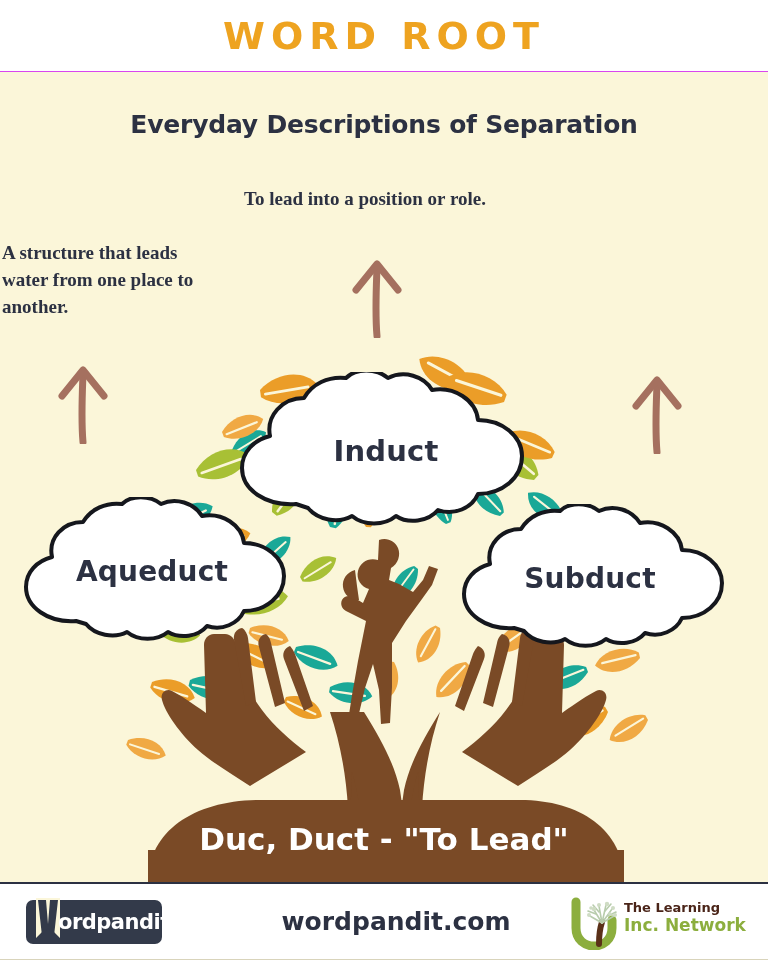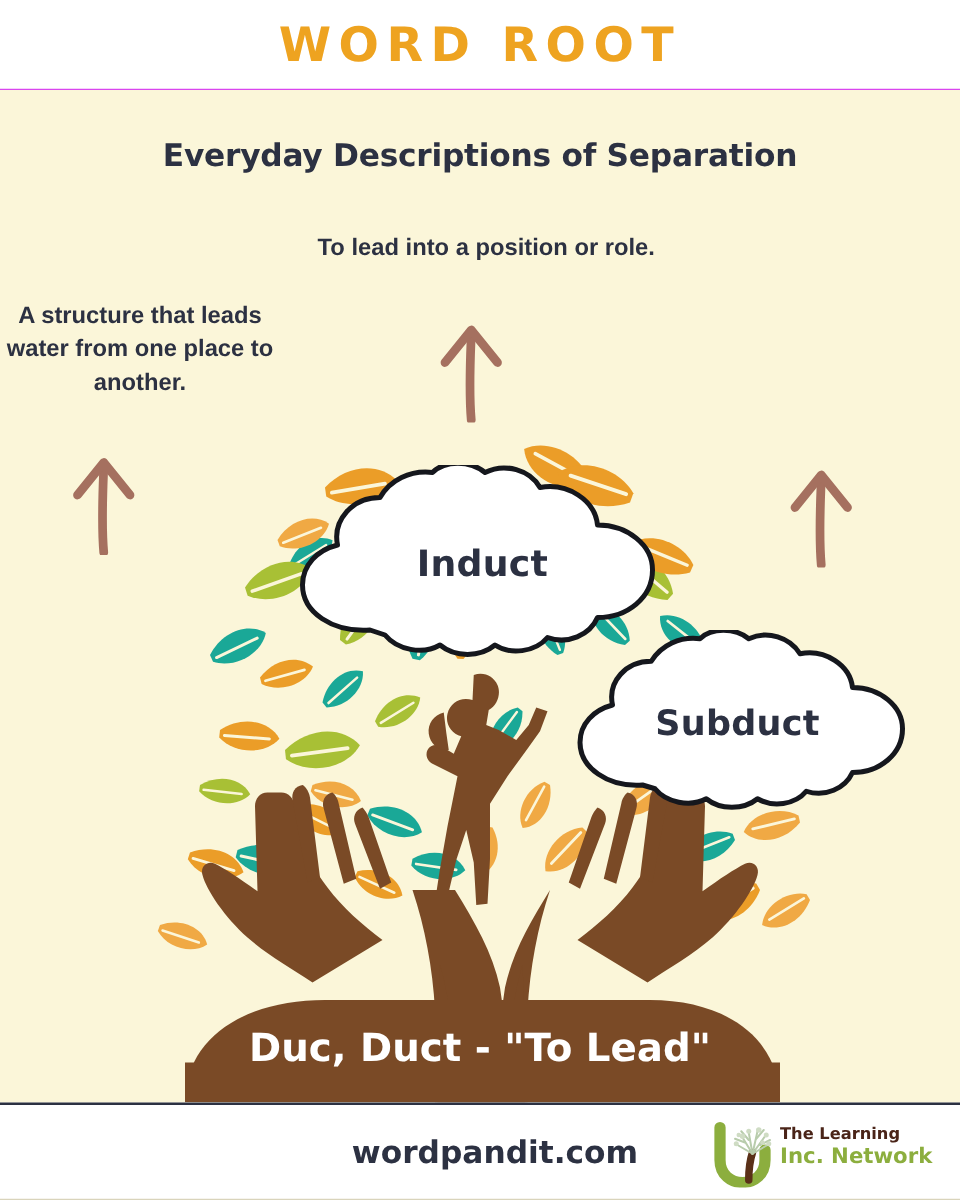--- a/index.html
+++ b/index.html
@@ -52,22 +52,21 @@
     font-family:"DejaVu Sans", sans-serif;
   }
 
   
   .desc {
     position:absolute;
     font-size:19px;
     font-weight:bold;
     line-height:1.42;
     color:#2c3142;
-    text-align:center;
-    font-family:Liberation Sans, sans-serif;
+    font-family:Liberation Serif, serif;
     z-index:5;
   }
   .desc-left   { left:2px;  top:168px; width:220px; }
   .desc-center { left:244px; top:114px; width:290px; }
   .desc-right  { left:516px; top:198px; width:236px; }
 
   
   .arrow { position:absolute; z-index:5; }
   .arrow-left   { left:52px;  top:288px; }
   .arrow-center { left:346px; top:182px; }
@@ -309,20 +308,30 @@
       <svg width="316" height="158" viewBox="0 0 316 158">
         <path d="M68,132 C38,134 14,118 14,96 C14,80 26,68 42,64 C38,44 54,26 76,26
                  C84,12 100,4 118,6 C128,-4 148,-4 160,6 C176,-2 196,4 204,18
                  C226,14 248,28 250,48 C274,48 294,64 294,84 C294,106 274,122 250,122
                  C244,136 226,144 210,138 C200,150 180,152 168,144
                  C156,154 136,154 124,144 C110,152 90,148 80,136 Z" fill="#ffffff" stroke="#15171d" stroke-width="4" stroke-linejoin="round"></path>
       </svg>
       <span class="cloud-label">Induct</span>
     </div>
 
+    <div class="cloud cloud-aqueduct">
+      <svg width="280" height="148" viewBox="0 0 280 148">
+        <path d="M62,124 C34,126 12,110 12,90 C12,75 23,64 38,60 C34,41 49,25 69,25
+                 C77,12 92,5 108,7 C117,-2 136,-2 147,7 C162,0 180,6 188,19
+                 C208,15 228,28 230,46 C252,46 270,61 270,79 C270,99 252,114 230,114
+                 C224,127 208,134 193,129 C184,140 166,142 154,135
+                 C143,144 124,144 113,135 C100,142 81,138 72,127 Z" fill="#ffffff" stroke="#15171d" stroke-width="4" stroke-linejoin="round"></path>
+      </svg>
+      <span class="cloud-label">Aqueduct</span>
+    </div>
 
     <div class="cloud cloud-subduct">
       <svg width="280" height="148" viewBox="0 0 280 148">
         <path d="M62,124 C34,126 12,110 12,90 C12,75 23,64 38,60 C34,41 49,25 69,25
                  C77,12 92,5 108,7 C117,-2 136,-2 147,7 C162,0 180,6 188,19
                  C208,15 228,28 230,46 C252,46 270,61 270,79 C270,99 252,114 230,114
                  C224,127 208,134 193,129 C184,140 166,142 154,135
                  C143,144 124,144 113,135 C100,142 81,138 72,127 Z" fill="#ffffff" stroke="#15171d" stroke-width="4" stroke-linejoin="round"></path>
       </svg>
       <span class="cloud-label">Subduct</span>
@@ -333,20 +342,28 @@
         <path d="M148,92 C148,40 196,10 260,10 L520,10 C580,10 624,40 624,92 Z" fill="#7a4a26"></path>
         <rect x="148" y="60" width="476" height="32" fill="#7a4a26"></rect>
       </svg>
       <span class="root-label">Duc, Duct - "To Lead"</span>
     </div>
 
   </div>
 
   <div class="footer">
 
+    <div class="wp-logo">
+      <svg width="136" height="48" viewBox="0 0 136 48">
+        <rect x="0" y="2" width="136" height="44" rx="7" fill="#333a4a"></rect>
+        <path d="M10,0 L34,0 L34,40 L22,28 L10,40 Z" fill="#fbf6d9"></path>
+        <path d="M12,2 L20,2 L22,26 L24,2 L32,2 L28,38 L22,30 L16,38 Z" fill="#333a4a"></path>
+      </svg>
+      <span class="wp-logo-text">ordpandit</span>
+    </div>
 
     <div class="footer-url">wordpandit.com</div>
 
     <div class="tln-logo">
       <svg width="180" height="54" viewBox="0 0 180 54">
         <path d="M10,6 L10,32 C10,44 19,50 28,50 C37,50 46,44 46,32 L46,24" stroke="#8cae3e" stroke-width="9" fill="none" stroke-linecap="round"></path>
         <path d="M33,48 C33,40 34,32 36,26" stroke="#5a3018" stroke-width="6" fill="none" stroke-linecap="round"></path>
         <g stroke="#b8ccac" stroke-width="1.6" fill="none" stroke-linecap="round">
           <path d="M36,27 L28,14"></path>
             <path d="M36,27 L33,10"></path>

